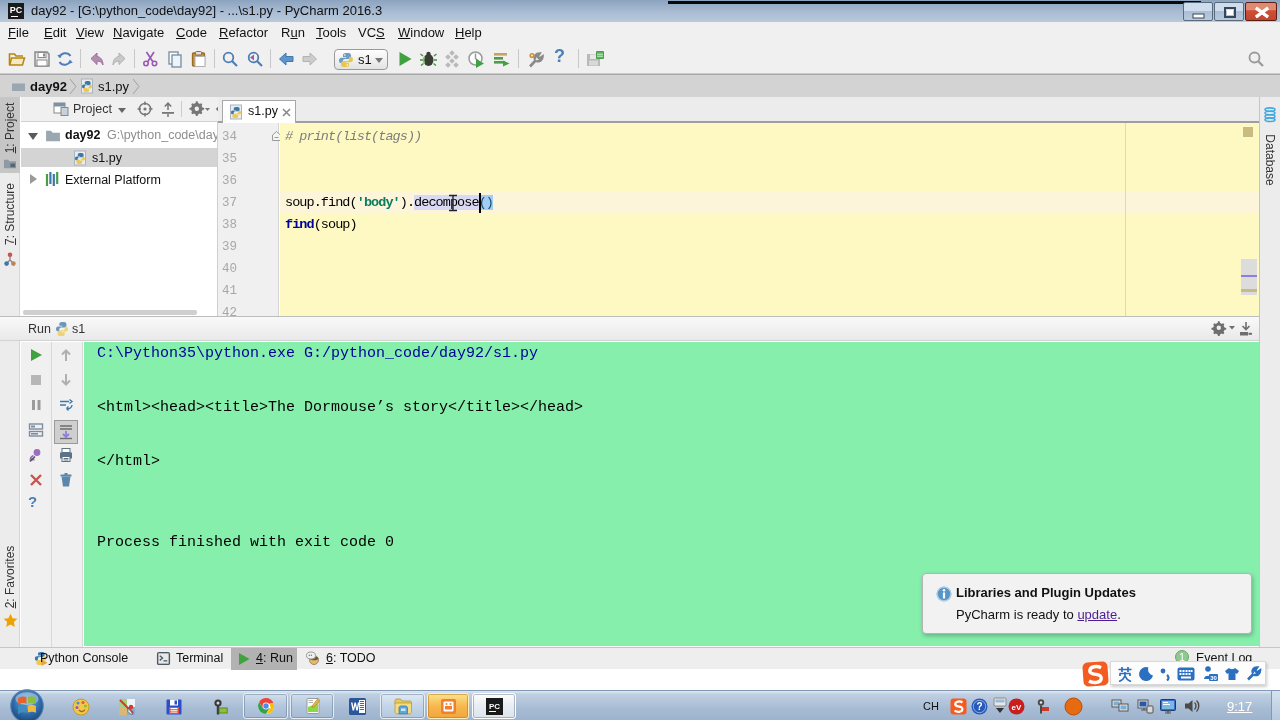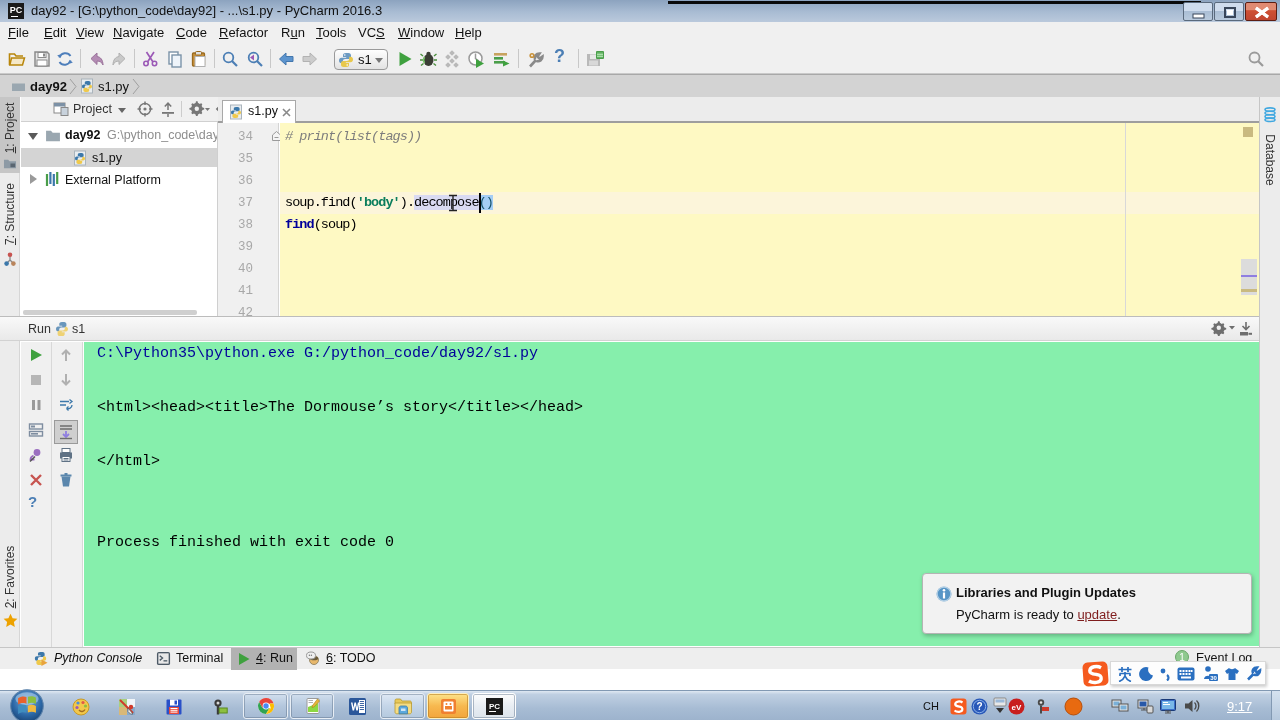--- a/index.html
+++ b/index.html
@@ -43,21 +43,21 @@
 
 #projheader { left:21px; top:97px; width:197px; height:25px; background:#f0f0f0; border-bottom:1px solid #d0d0d0;text-decoration:underline; }
 #projtree { left:21px; top:122px; width:197px; height:194px; background:#fff; border-right:1px solid #cfcfcf; overflow:hidden; }
 
 
 #tabbar { left:218px; top:97px; width:1041px; height:26px; background:#ececec; border-bottom:2px solid #9e9e9e; }
 #tab1 { position:absolute; left:4px; top:3px; width:74px; height:23px; background:#fff;
   border:1px solid #a8a8a8; border-bottom:none; }
 #gutter { left:218px; top:123px; width:61px; height:193px; background:#f0f0f0; border-right:1px solid #d4d4d4; }
 #code { left:280px; top:123px; width:979px; height:193px; background:#fef9c3; }
-.gnum { position:absolute; left:20px; width:24px; font-size:12.5px; color:#a8a8a8; text-align:left; font-family:"Liberation Mono", monospace; }
+.gnum { position:absolute; left:4px; width:24px; font-size:12.5px; color:#a8a8a8; text-align:left; font-family:"Liberation Mono", monospace; }
 .cline { position:absolute; left:0; width:100%; height:22px; line-height:22px; font-size:13.5px; letter-spacing:-0.93px; white-space:pre; }
 #marginline { left:1125px; top:123px; width:1px; height:193px; background:#d8d8d8; }
 
 
 #runheader { left:0; top:316px; width:1259px; height:25px;
   background:linear-gradient(#f9f9f9,#e9e9e9); border-top:1px solid #bcbcbc; border-bottom:1px solid #d2d2d2; }
 #runtools { left:21px; top:342px; width:62px; height:305px; background:#f0f0f0; }
 #console { left:84px; top:342px; width:1175px; height:304px; background:#86efac; }
 .conline { position:absolute; left:13px; height:27px; line-height:27px; font-size:15px; white-space:pre; color:#000; }
 
@@ -487,21 +487,21 @@
     <div class="conline mono" style="top:52px;">&lt;html&gt;&lt;head&gt;&lt;title&gt;The Dormouse’s story&lt;/title&gt;&lt;/head&gt;</div>
     <div class="conline mono" style="top:106px;">&lt;/html&gt;</div>
     <div class="conline mono" style="top:187px;">Process finished with exit code 0</div>
   </div>
 
   <div class="abs" id="toolwinbar">
     <svg style="position:absolute;left:33px;top:3px" width="15" height="15" viewBox="0 0 16 16">
         <use href="#pylogo"></use>
         <path d="M9 9 L15.5 12.5 L9 16 Z" fill="#e8a33d"></path>
       </svg>
-    <span style="position:absolute;left:54px;top:3px;font-style:italic;">Python Console</span>
+    <span style="position:absolute;left:40px;top:3px;">Python Console</span>
     <svg style="position:absolute;left:156px;top:3px" width="15" height="15" viewBox="0 0 16 16">
         <rect x="1" y="1" width="14" height="14" rx="2" fill="#4d5a66"></rect>
         <rect x="2.5" y="2.5" width="11" height="11" fill="#e8e8e8"></rect>
         <path d="M4 5 L7 7.5 L4 10" stroke="#4d5a66" stroke-width="1.4" fill="none"></path>
         <path d="M8 10.5 H12" stroke="#4d5a66" stroke-width="1.4"></path>
       </svg>
     <span style="position:absolute;left:176px;top:3px;">Terminal</span>
     <div style="position:absolute;left:231px;top:0;width:66px;height:22px;background:#b2b2b2;"></div>
     <svg style="position:absolute;left:237px;top:4px" width="14" height="14">
         <path d="M2 1 L12.5 7 L2 13 Z" fill="#3fa13f"></path>
@@ -521,21 +521,21 @@
   </div>
 
   <div class="abs" id="notif">
     <svg style="position:absolute;left:13px;top:12px" width="16" height="16">
         <circle cx="8" cy="8" r="7.5" fill="#5795c6"></circle>
         <circle cx="8" cy="8" r="6.8" fill="none" stroke="#fff" stroke-opacity=".55" stroke-width="1.2"></circle>
         <rect x="6.9" y="6.5" width="2.2" height="6" fill="#fff"></rect>
         <circle cx="8" cy="4.3" r="1.3" fill="#fff"></circle>
       </svg>
     <span style="position:absolute;left:33px;top:11px;font-size:13px;font-weight:bold;color:#111;">Libraries and Plugin Updates</span>
-    <span style="position:absolute;left:33px;top:33px;font-size:13px;color:#111;">PyCharm is ready to <span style="color:#7f1d1d;text-decoration:underline;">update</span>.</span>
+    <span style="position:absolute;left:33px;top:33px;font-size:13px;color:#111;">PyCharm is ready to <span style="color:#4c1d95;text-decoration:underline;">update</span>.</span>
   </div>
 
   <div class="abs" id="taskbar">
     <svg style="position:absolute;left:6px;top:-3px" width="42" height="36" viewBox="0 0 40 32">
       <defs>
           <radialGradient id="orb" cx="50%" cy="35%" r="70%">
             <stop offset="0%" stop-color="#7fb2e0"></stop>
             <stop offset="60%" stop-color="#2d69a8"></stop>
             <stop offset="100%" stop-color="#173f6e"></stop>
           </radialGradient>

